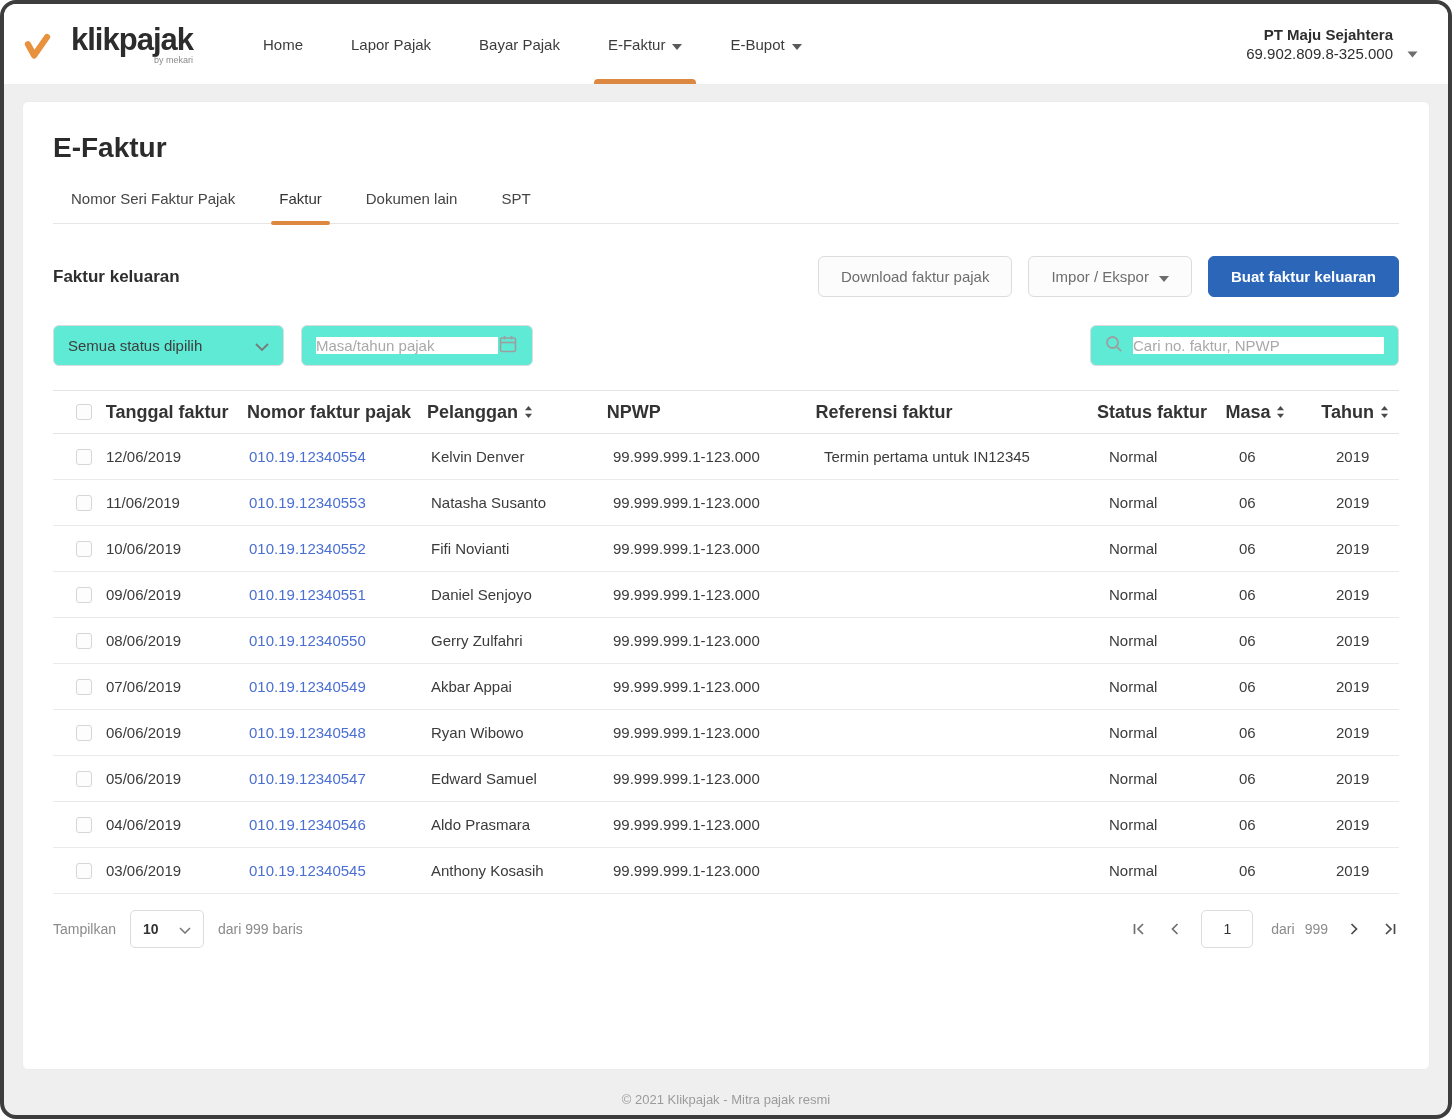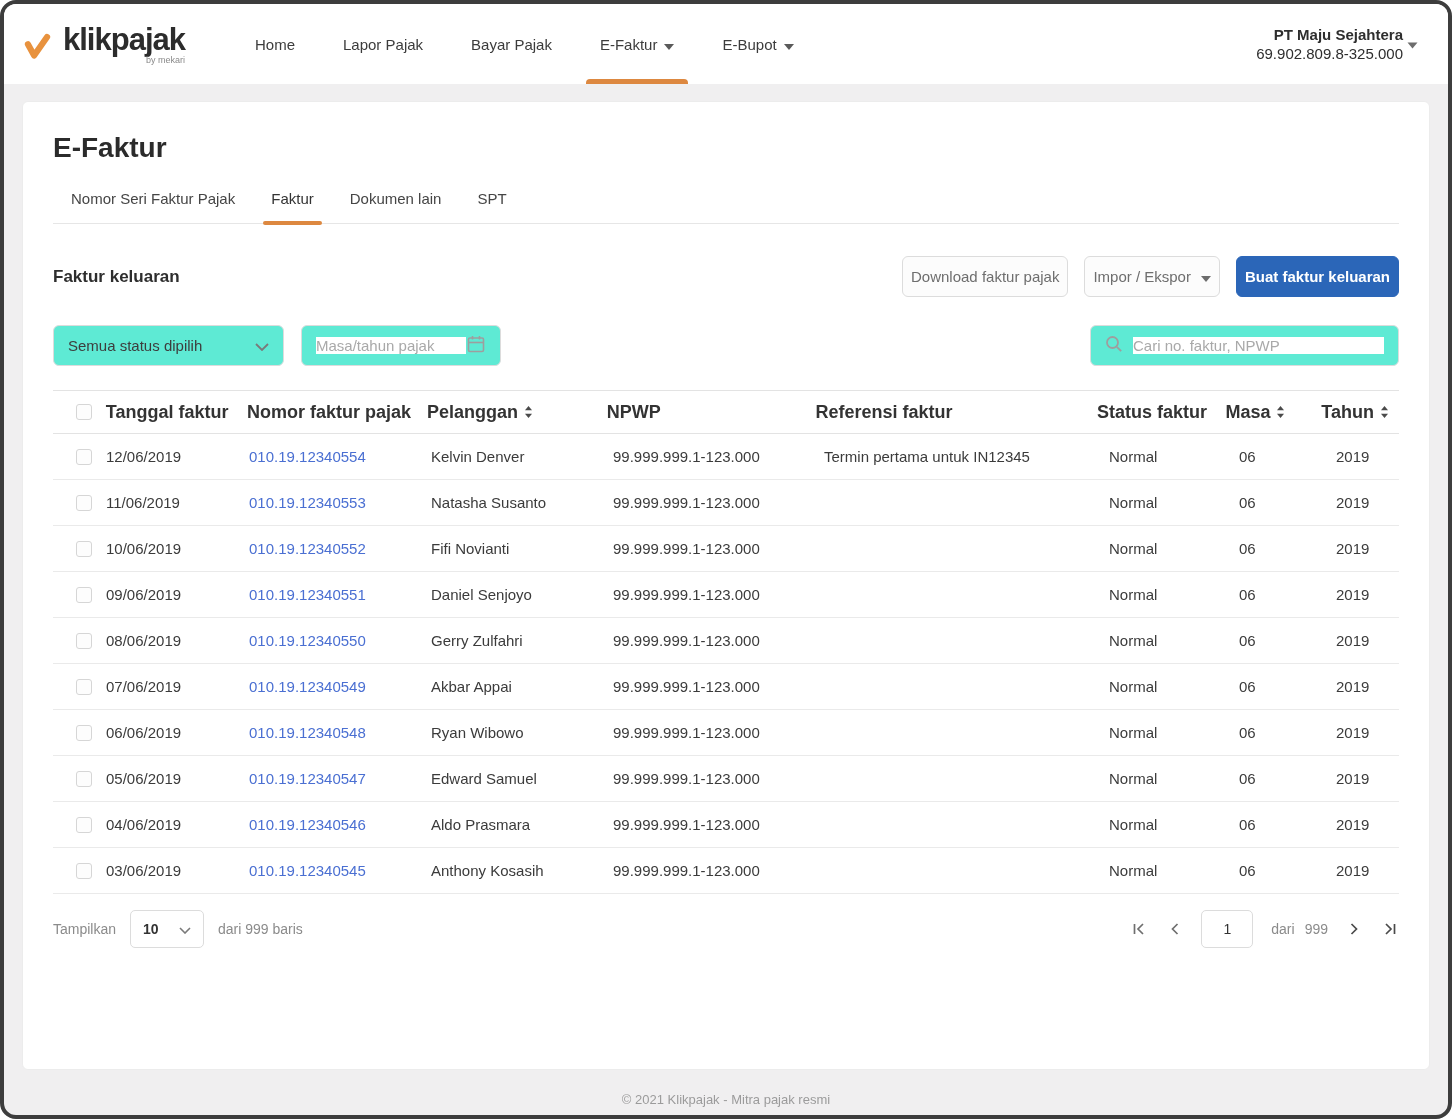--- a/index.html
+++ b/index.html
@@ -7,73 +7,73 @@
   .frame {
     width:1452px; height:1119px;
     border:4px solid #3d3d3d; border-radius:16px;
     overflow:hidden; background:#f0eff0; position:relative;
   }
   
   .topbar {
     height:80px; background:#ffffff; display:flex; align-items:center;
     padding:0 30px 0 20px; position:relative;
   }
-  .logo { display:flex; align-items:flex-start; gap:12px; margin-right:48px; }
+  .logo { display:flex; align-items:flex-start; gap:20px; margin-right:48px; }
   .logo-check { margin-top:10px; }
   .logo-textwrap { display:flex; flex-direction:column; align-items:flex-end; }
   .logo-name { font-size:31px; font-weight:700; color:#2c2c2c; letter-spacing:-1px; line-height:1.1; }
   .logo-by { font-size:9px; color:#8a8a8a; margin-top:-2px; }
   .nav { display:flex; height:100%; align-items:stretch; gap:4px; }
   .nav-item {
     display:flex; align-items:center; gap:7px; padding:0 22px;
     font-size:15px; color:#3c3c3c; cursor:pointer; position:relative;
   }
   .nav-item.active::after {
     content:""; position:absolute; left:8px; right:8px; bottom:0; height:5px;
     background:var(--accent); border-radius:4px 4px 0 0;
   }
-  .account { margin-left:auto; display:flex; align-items:center; gap:4px; }
+  .account { margin-left:auto; display:flex; align-items:flex-end; gap:14px; }
   .account-text { text-align:right; }
   .account-company { font-size:15px; font-weight:700; color:#2e2e2e; }
   .account-npwp { font-size:15px; color:#2e2e2e; margin-top:2px; }
   
   .card {
     margin:17px 18px 0 18px; background:#ffffff; border:1px solid #ececec;
     border-radius:6px; height:969px; padding:0 30px;
   }
   .page-title { font-size:28px; font-weight:700; color:#2b2b2b; padding:30px 0 26px 0; }
-  .tabs { display:flex; gap:0; border-bottom:1px solid #e6e6e6; }
+  .tabs { display:flex; gap:8px; border-bottom:1px solid #e6e6e6; }
   .tab {
     padding:0 18px 16px 18px; font-size:15px; color:#454545; cursor:pointer; position:relative;
   }
   .tab:first-child { padding-left:18px; }
   .tab.active { color:#333; }
   .tab.active::after {
     content:""; position:absolute; left:10px; right:10px; bottom:-2px; height:4px;
     background:var(--accent); border-radius:3px;
   }
   
   .section-row { display:flex; align-items:center; margin-top:32px; }
   .section-title { font-size:17px; font-weight:700; color:#2e2e2e; }
   .section-actions { margin-left:auto; display:flex; gap:16px; }
   .btn {
     height:41px; border-radius:6px; font-size:15px; display:flex; align-items:center;
-    justify-content:center; gap:10px; cursor:pointer; padding:0 8px;
+    justify-content:center; gap:10px; cursor:pointer; padding:0 22px;
     font-family:"Liberation Sans", sans-serif;
   }
   .btn-outline { background:#fcfcfc; border:1px solid #dcdcdc; color:#6e6e6e; }
   .btn-primary { background:var(--primary); border:1px solid var(--primary); color:#ffffff; font-weight:700; }
   
   .filter-row { display:flex; align-items:center; margin-top:28px; }
   .control {
     height:41px; border:1px solid #dcdcdc; border-radius:6px; background:#5eead4;
     display:flex; align-items:center; padding:0 14px; font-size:15px;
   }
   .status-select { width:231px; color:#3d3d3d; justify-content:space-between; cursor:pointer; }
-  .period-input { width:200px; margin-left:17px; justify-content:space-between; }
+  .period-input { width:232px; margin-left:17px; justify-content:space-between; }
   .search-box { width:309px; margin-left:auto; gap:10px; }
   .control input {
     border:none; outline:none; font-size:15px; color:#3d3d3d; width:100%;
     font-family:"Liberation Sans", sans-serif;
   }
   .control input::placeholder { color:#a9a9a9; }
   
   .table { margin-top:24px; }
   .thead { display:flex; align-items:center; height:44px; border-top:1px solid #e3e3e3; border-bottom:1px solid #e3e3e3; }
   .thead .cell { font-size:18px; font-weight:700; color:#333; display:flex; align-items:center; gap:6px; }

